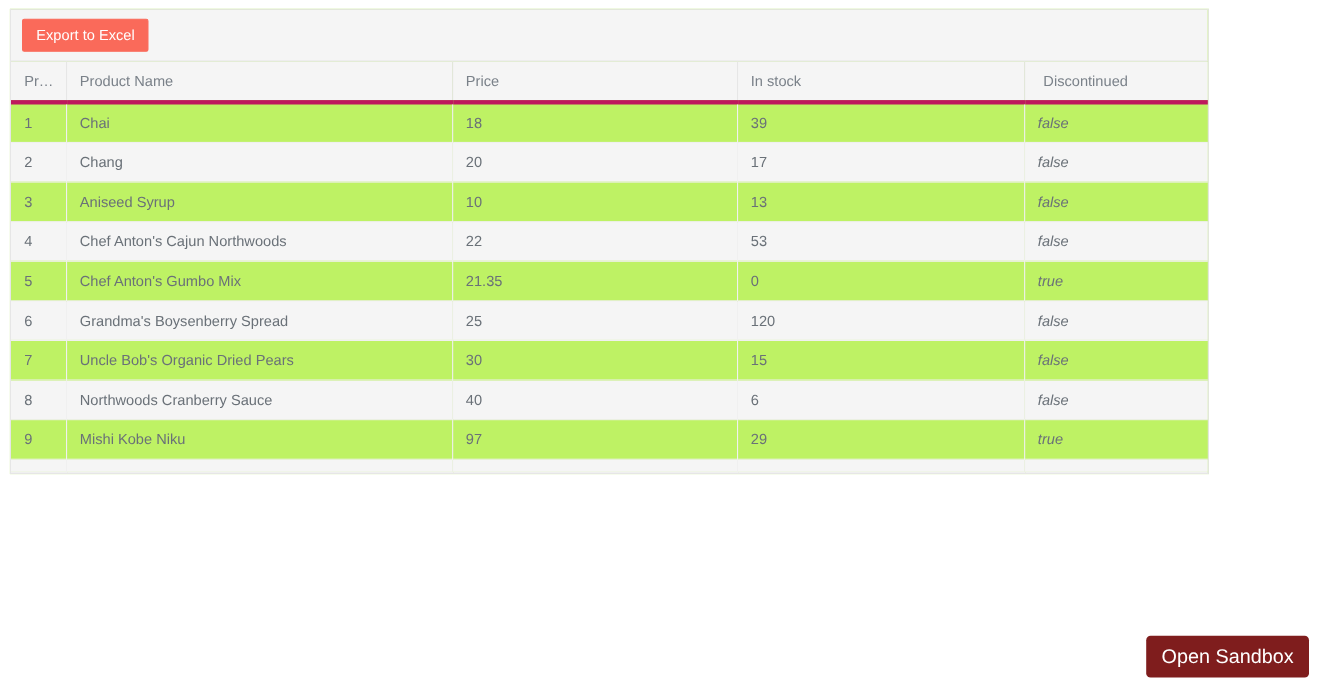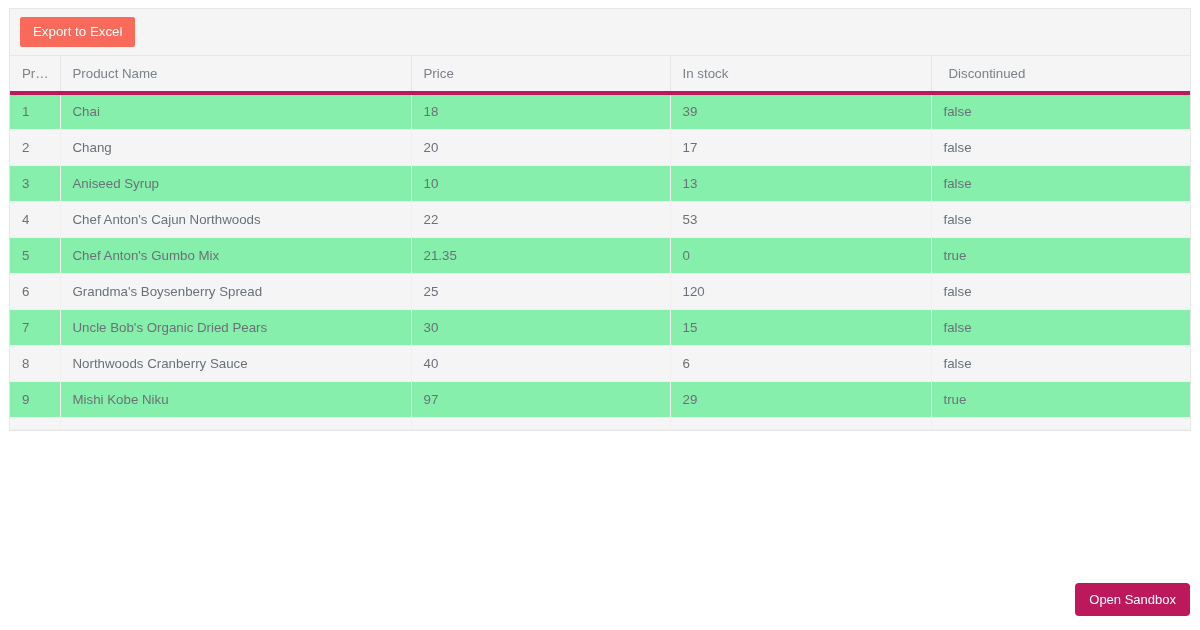--- a/index.html
+++ b/index.html
@@ -19,23 +19,23 @@
     width: 1200px;
     height: 630px;
     background: #ffffff;
   }
 
   
   .grid {
     position: absolute;
     left: 9px;
     top: 8px;
-    width: 1182px;
+    width: 1090px;
     border: 1px solid #e6e6e6;
-    background: #86efac;
+    background: #bef264;
     overflow: hidden;
   }
 
   
   .grid-toolbar {
     height: 47px;
     background: #f5f5f5;
     border-bottom: 1px solid #e6e6e6;
     display: flex;
     align-items: center;
@@ -93,33 +93,33 @@
     height: 36px;
     color: #6a7178;
     padding: 0 0 0 12px;
     border-right: 1px solid #f0f0f0;
     border-bottom: 1px solid #f0f0f0;
     white-space: nowrap;
     overflow: hidden;
     text-overflow: ellipsis;
     vertical-align: middle;
   }
-  tbody td:last-child { border-right: none; }
+  tbody td:last-child { border-right: none; font-style: italic; }
 
   tbody tr.alt td { background: #f5f5f5; }
   tbody tr.clipped td { height: 12px; }
 
   
   .open-sandbox {
     position: absolute;
     right: 10px;
     bottom: 14px;
-    background: #be185d;
+    background: #7f1d1d;
     color: #ffffff;
-    font-size: 13px;
+    font-size: 18px;
     padding: 10px 14px;
     border-radius: 4px;
     border: none;
     cursor: pointer;
     font-family: "Liberation Sans", sans-serif;
     line-height: 1;
     white-space: nowrap;
   }
 </style>
 </head>

